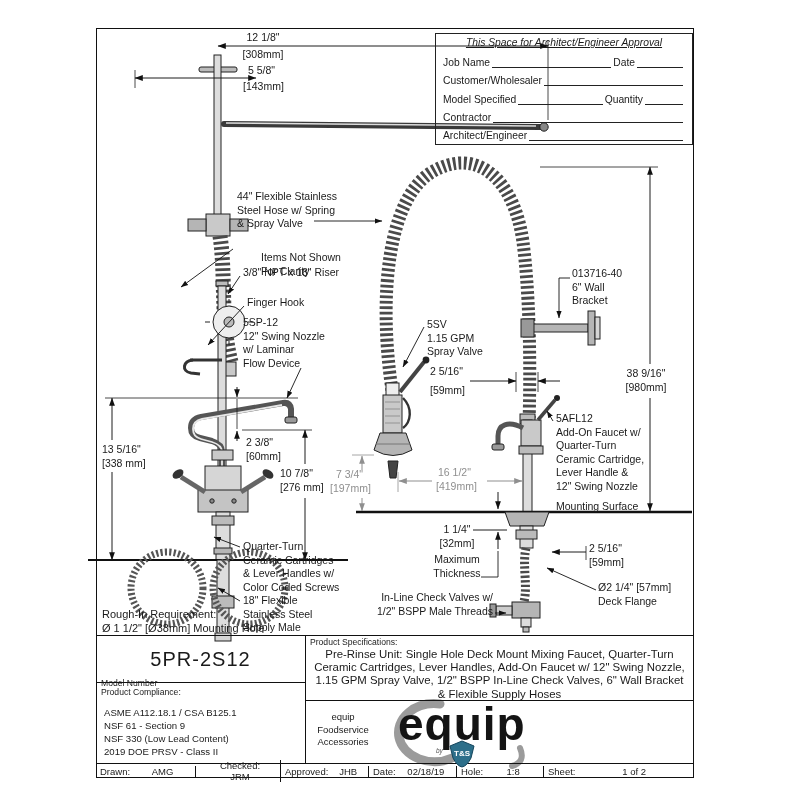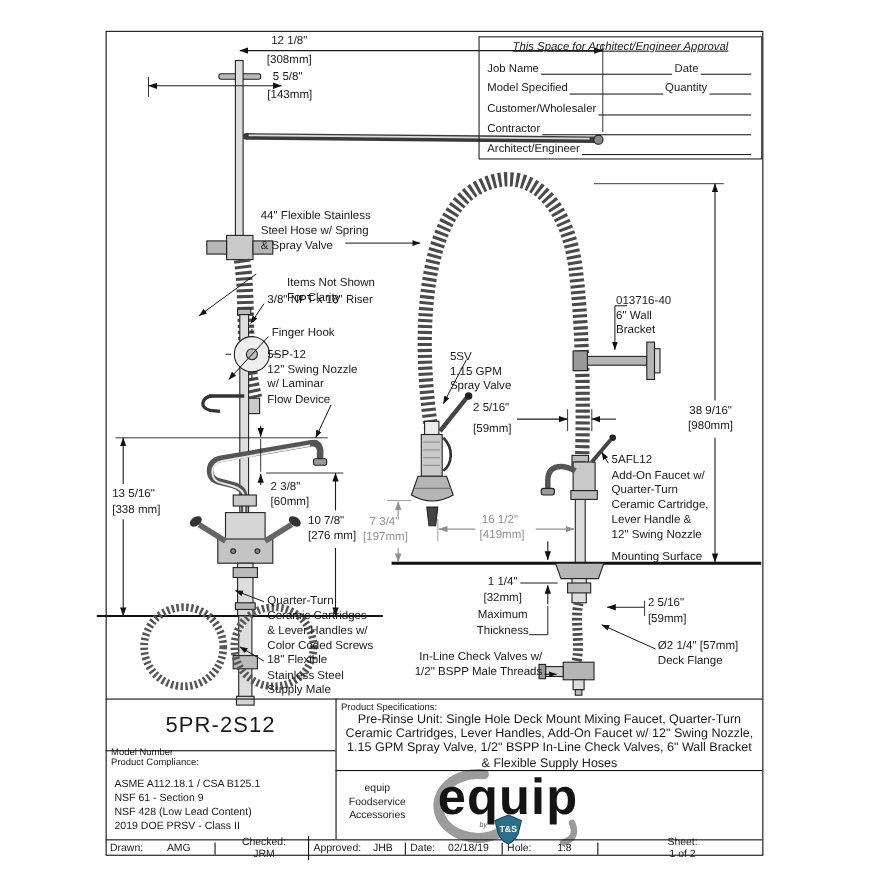--- a/index.html
+++ b/index.html
@@ -27,21 +27,21 @@
   .specs{position:absolute;left:312px;top:648px;width:375px;text-align:center;font-size:11.4px;line-height:13.2px;}
   .comp-items{position:absolute;left:104px;top:706px;font-size:9.6px;line-height:13px;}
   .tagline{position:absolute;left:312px;top:711px;width:62px;text-align:center;font-size:9.5px;line-height:12.5px;}
   .logo{position:absolute;left:398px;top:697px;font-size:46px;font-weight:bold;letter-spacing:1px;color:#141414;}
   .by{position:absolute;left:436px;top:747px;font-size:6.5px;color:#555;font-style:italic;}
   .shield{position:absolute;left:449px;top:740px;z-index:5;}
   .address{position:absolute;left:515px;top:710px;width:174px;text-align:center;font-size:8.8px;line-height:13px;}
   
   .footer{position:absolute;left:96px;top:763px;width:597px;height:14px;display:flex;border-top:1.2px solid #111;font-size:9.5px;align-items:center;}
   .fcell{display:flex;align-items:center;border-right:1.2px solid #111;box-sizing:border-box;padding-left:4px;}
-  .fcell:last-child{border-right:none;flex-direction:column;}
+  .fcell:last-child{border-right:none;}
   .fcell .val{flex:1;text-align:center;}
 </style>
 </head>
 <body>
 
 <div class="sheet">
 
   <svg class="art" viewBox="0 0 792 792">
     <defs>
       <marker id="ar" viewBox="0 0 10 10" refX="9.2" refY="5" markerWidth="8.5" markerHeight="8.5" orient="auto-start-reverse">
@@ -220,28 +220,28 @@
 
   <div class="approval">
     <div class="ap-title">This Space for Architect/Engineer Approval</div>
     <div class="ap-row">
       <span>Job Name</span>
         <span class="fill"></span>
       <span>Date</span>
         <span class="fillfix w52"></span>
     </div>
     <div class="ap-row">
+      <span>Customer/Wholesaler</span>
+        <span class="fill"></span>
+    </div>
+    <div class="ap-row">
       <span>Model Specified</span>
         <span class="fill"></span>
       <span>Quantity</span>
         <span class="fillfix w42"></span>
-    </div>
-    <div class="ap-row">
-      <span>Customer/Wholesaler</span>
-        <span class="fill"></span>
     </div>
     <div class="ap-row">
       <span>Contractor</span>
         <span class="fill"></span>
     </div>
     <div class="ap-row">
       <span>Architect/Engineer</span>
         <span class="fill"></span>
     </div>
   </div>
@@ -269,26 +269,26 @@
       <div>For Clarity</div>
   </div>
   <div class="lbl" style="left:243px;top:266px;">3/8" NPT x 18" Riser</div>
   <div class="lbl" style="left:247px;top:296px;">Finger Hook</div>
   <div class="lbl" style="left:243px;top:316px;">
     <div>5SP-12</div>
       <div>12" Swing Nozzle</div>
     <div>w/ Laminar</div>
       <div>Flow Device</div>
   </div>
-  <div class="lbl" style="left:409px;top:318px;">
+  <div class="lbl" style="left:427px;top:318px;">
     <div>5SV</div>
       <div>1.15 GPM</div>
       <div>Spray Valve</div>
   </div>
-  <div class="lbl" style="left:560px;top:267px;">
+  <div class="lbl" style="left:572px;top:267px;">
     <div>013716-40</div>
       <div>6" Wall</div>
       <div>Bracket</div>
   </div>
   <div class="lbl" style="left:556px;top:412px;">
     <div>5AFL12</div>
       <div>Add-On Faucet w/</div>
       <div>Quarter-Turn</div>
     <div>Ceramic Cartridge,</div>
       <div>Lever Handle &amp;</div>
@@ -339,40 +339,44 @@
     <div>Quarter-Turn</div>
       <div>Ceramic Cartridges</div>
     <div>&amp; Lever Handles w/</div>
       <div>Color Coded Screws</div>
   </div>
   <div class="lbl" style="left:243px;top:594px;">
     <div>18" Flexible</div>
       <div>Stainless Steel</div>
       <div>Supply Male</div>
   </div>
+  <div class="lbl big" style="left:102px;top:608px;">
+    <div>Rough-In Requirement:</div>
+      <div>Ø 1 1/2" [Ø38mm] Mounting Hole</div>
+  </div>
   <div class="lbl rt" style="left:360px;top:591px;width:133px;">
     <div>In-Line Check Valves w/</div>
       <div>1/2" BSPP Male Threads</div>
   </div>
   <div class="lbl" style="left:598px;top:581px;">
     <div>Ø2 1/4" [57mm]</div>
       <div>Deck Flange</div>
   </div>
 
   <div class="tb-label" style="left:101px;top:638px;margin-top:40px;">Model Number</div>
   <div class="model-num">5PR-2S12</div>
 
   <div class="tb-label" style="left:310px;top:637px;">Product Specifications:</div>
   <div class="specs">Pre-Rinse Unit: Single Hole Deck Mount Mixing Faucet, Quarter-Turn Ceramic Cartridges, Lever Handles, Add-On Faucet w/ 12" Swing Nozzle, 1.15 GPM Spray Valve, 1/2" BSPP In-Line Check Valves, 6" Wall Bracket &amp; Flexible Supply Hoses</div>
 
   <div class="tb-label" style="left:101px;top:687px;">Product Compliance:</div>
   <div class="comp-items">
     <div>ASME A112.18.1 / CSA B125.1</div>
     <div>NSF 61 - Section 9</div>
-    <div>NSF 428 (Low Lead Content)</div>
+    <div>NSF 330 (Low Lead Content)</div>
     <div>2019 DOE PRSV - Class II</div>
   </div>
 
   <div class="tagline">
     <div>equip</div>
     <div>Foodservice</div>
     <div>Accessories</div>
   </div>
   <div class="logo">equip</div>
   <div class="by">by</div>

